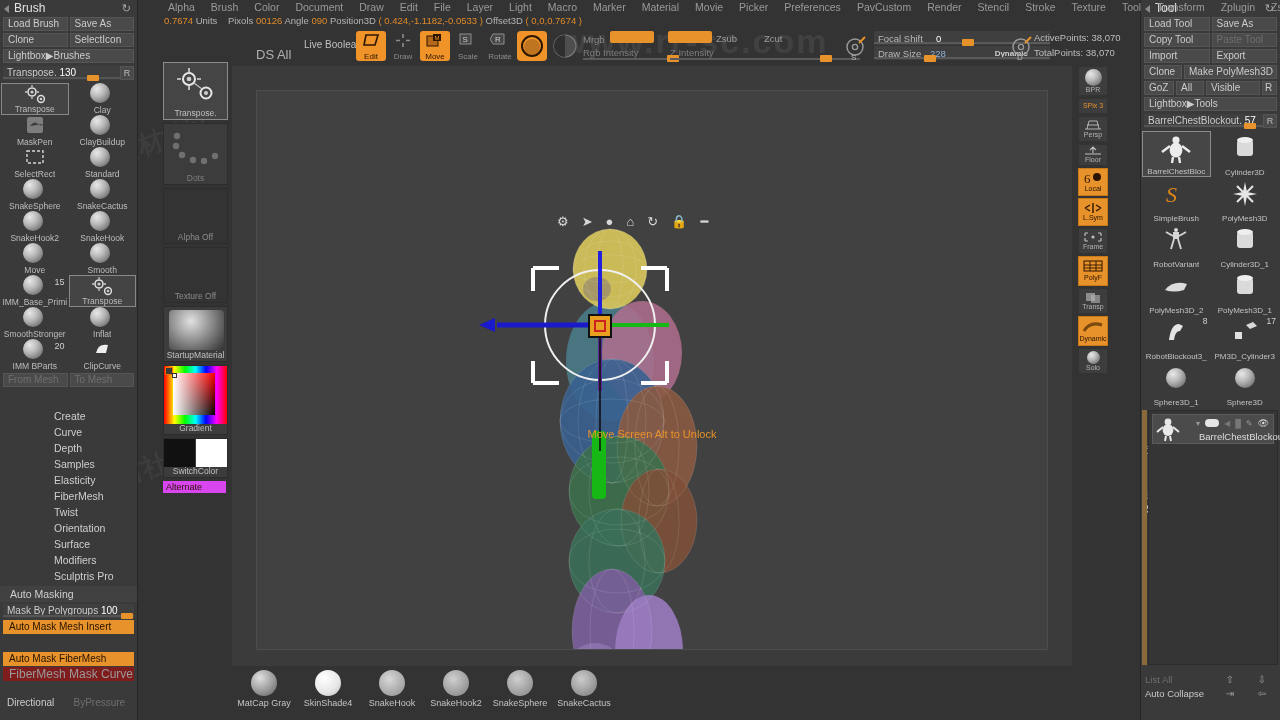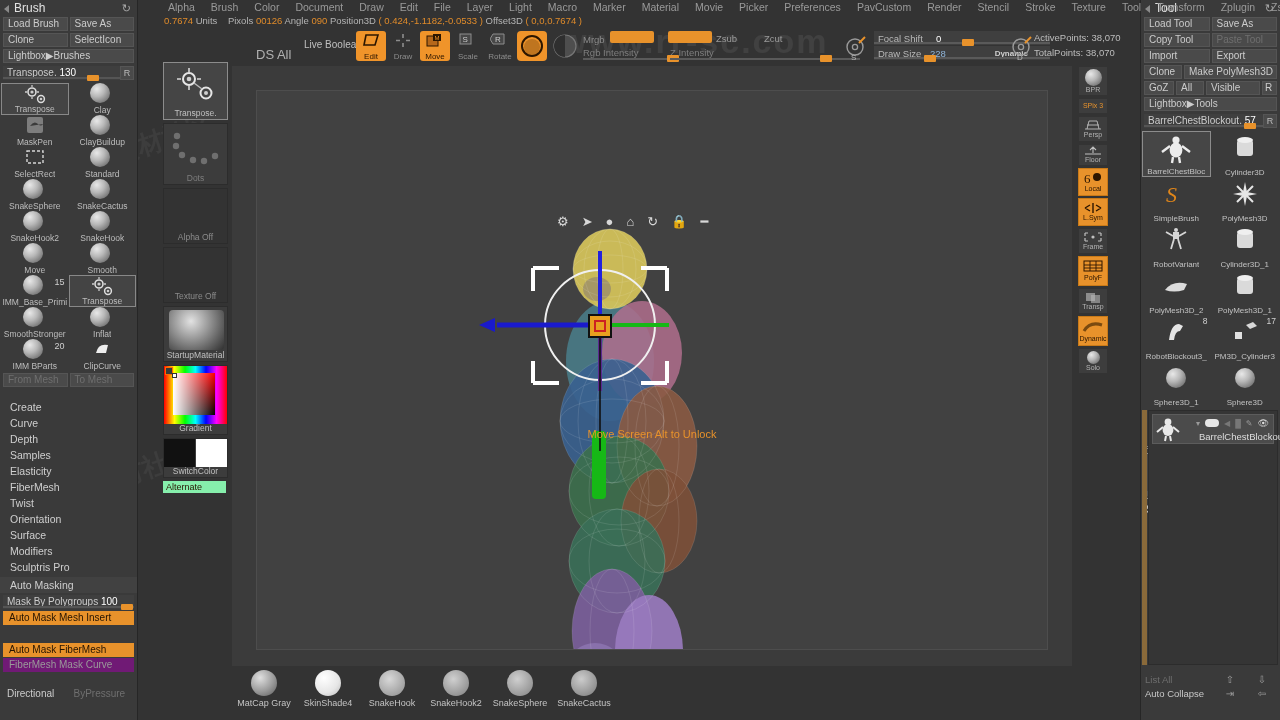--- a/index.html
+++ b/index.html
@@ -76,27 +76,27 @@
   .bcell .nm { font-size: 8.5px; color: #bdbdbd; line-height: 10px; white-space: nowrap;
      overflow: hidden; max-width: 68px; text-align: center; }
   .bcell .cnt { position:absolute; right:4px; top:2px; font-size:9px; color:#d0d0d0; }
   .sphere {
     width: 20px; height: 20px; border-radius: 50%;
     background: radial-gradient(circle at 34% 30%, #e8e8e8 0%, #b8b8b8 40%, #7d7d7d 75%, #5a5a5a 100%);
   }
   .sphere.sm { width:17px; height:17px; }
 
   
-  .seclist { padding-top: 11px; }
+  .seclist { padding-top: 20px; margin-left: 44px; }
   .secrow { height: 16px; font-size: 10.5px; color: #cfcfcf; padding-left: 10px; line-height: 16px; }
 
   .orangebar { margin: 1px 3px; height: 14px; background:#e8922b; color:#241300;
      font-size:10px; line-height:14px; padding-left:6px; font-weight:500; }
-  .graybar { margin: 1px 3px; height: 14px; background:#701a75; color:#9a9a9a;
-     font-size:10px; line-height:14px; padding-left:6px; }
+  .graybar { margin: 1px 3px; height: 14px; background:#7f1d1d; color:#9a9a9a;
+     font-size:12px; line-height:14px; padding-left:6px; }
 
   
   #stripcol { position: absolute; left: 163px; top: 62px; width: 65px; }
   .stripbox { width: 65px; background: #3c3c3c; border: 1px solid #2c2c2c; position: relative;
      display:flex; flex-direction:column; align-items:center; justify-content:flex-end; }
   .stripbox .lab { font-size: 8.5px; color: #c0c0c0; padding-bottom:1px; white-space:nowrap; }
   .stripbox.sel { border-color:#8c8c8c; background:#454545; }
 
   
   #canvaswrap { position:absolute; left:232px; top:66px; width:840px; height:600px; background:#3b3b3b; }
@@ -460,21 +460,21 @@
       </div>
       <span class="lab" style="position:absolute;bottom:0;">Gradient</span>
     </div>
 
     <div class="stripbox" style="height:40px;margin-top:3px;padding:0;">
       <div style="position:absolute;top:0;left:0;width:31px;height:28px;background:#111;"></div>
       <div style="position:absolute;top:0;left:32px;width:31px;height:28px;background:#ffffff;"></div>
       <span class="lab" style="position:absolute;bottom:0;">SwitchColor</span>
     </div>
 
-    <div style="width:63px;height:12px;background:#86efac;margin-top:3px;font-size:9px;color:#2a1500;line-height:12px;padding-left:3px;">Alternate</div>
+    <div style="width:63px;height:12px;background:#d946ef;margin-top:3px;font-size:9px;color:#2a1500;line-height:12px;padding-left:3px;">Alternate</div>
   </div>
 
   <div id="toolbar2">
     <div style="position:absolute;left:16px;top:17px;font-size:13px;color:#b0b0b0;">DS All</div>
     <div style="position:absolute;left:64px;top:9px;font-size:10px;color:#c0c0c0;">Live Boolean</div>
 
     <div class="tb-ic on" style="left:116px;top:1px;">
       <svg width="18" height="15" viewBox="0 0 18 15" style="position:absolute;top:2px;left:6px;">
         <path d="M2 12 L4 2 L16 2 L13 12 Z" fill="none" stroke="#2c1600" stroke-width="1.6"></path>
       </svg>

